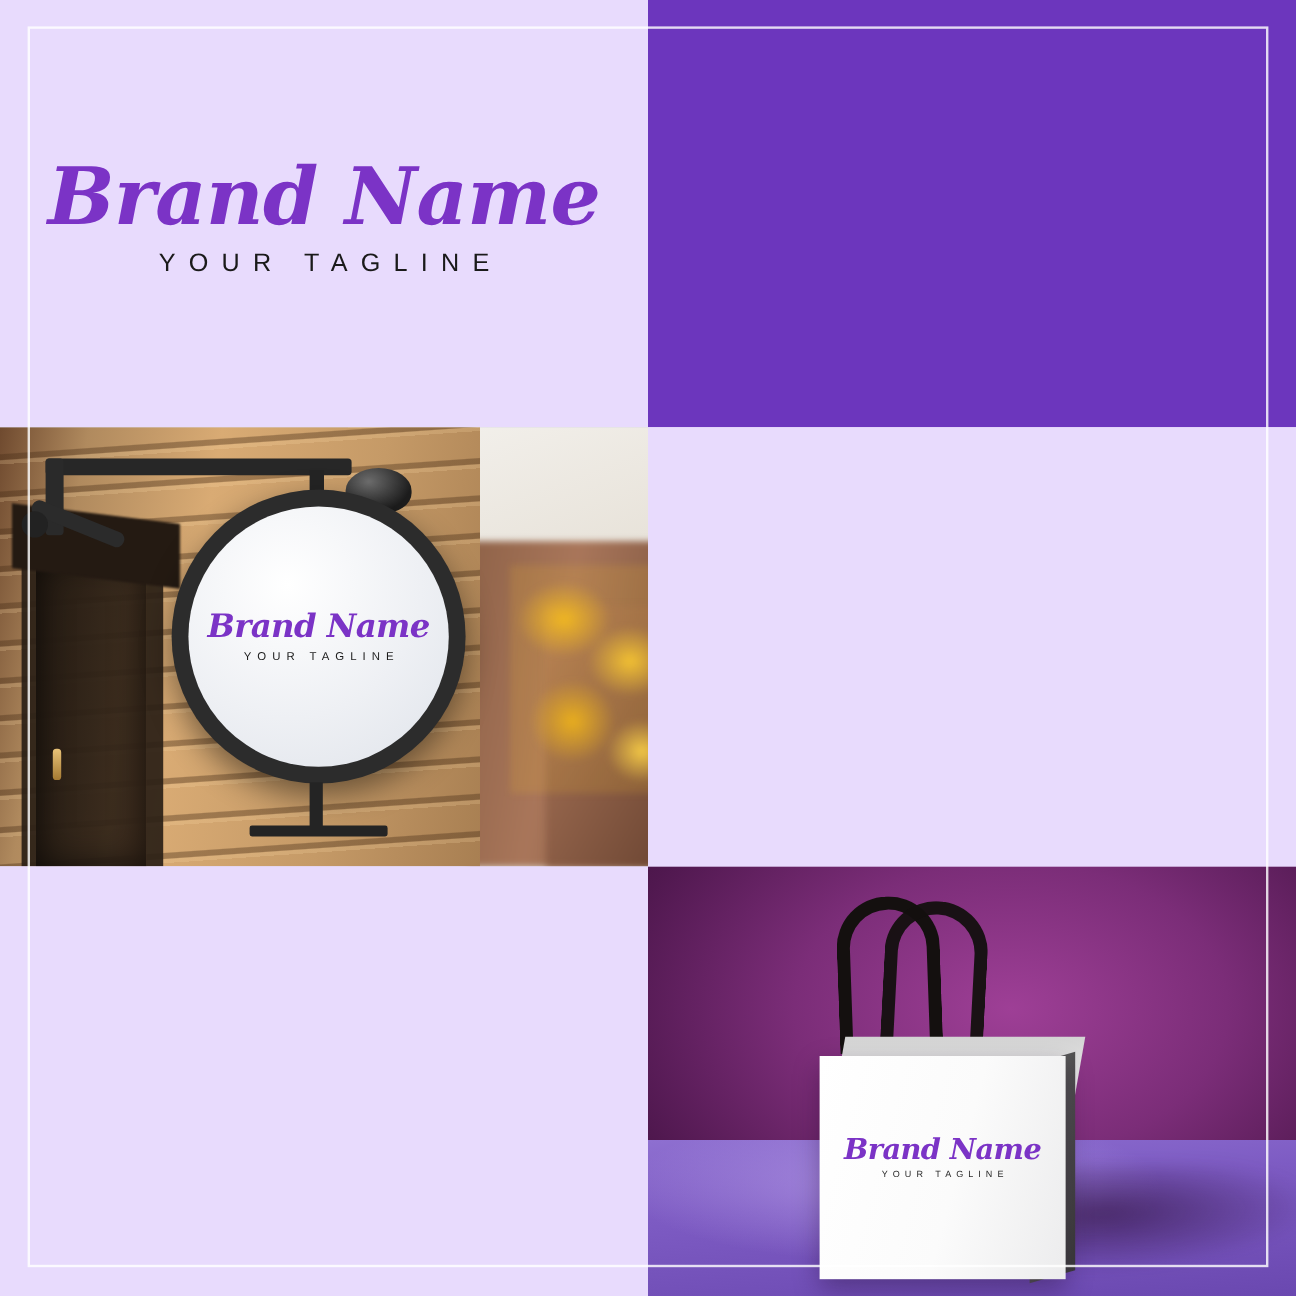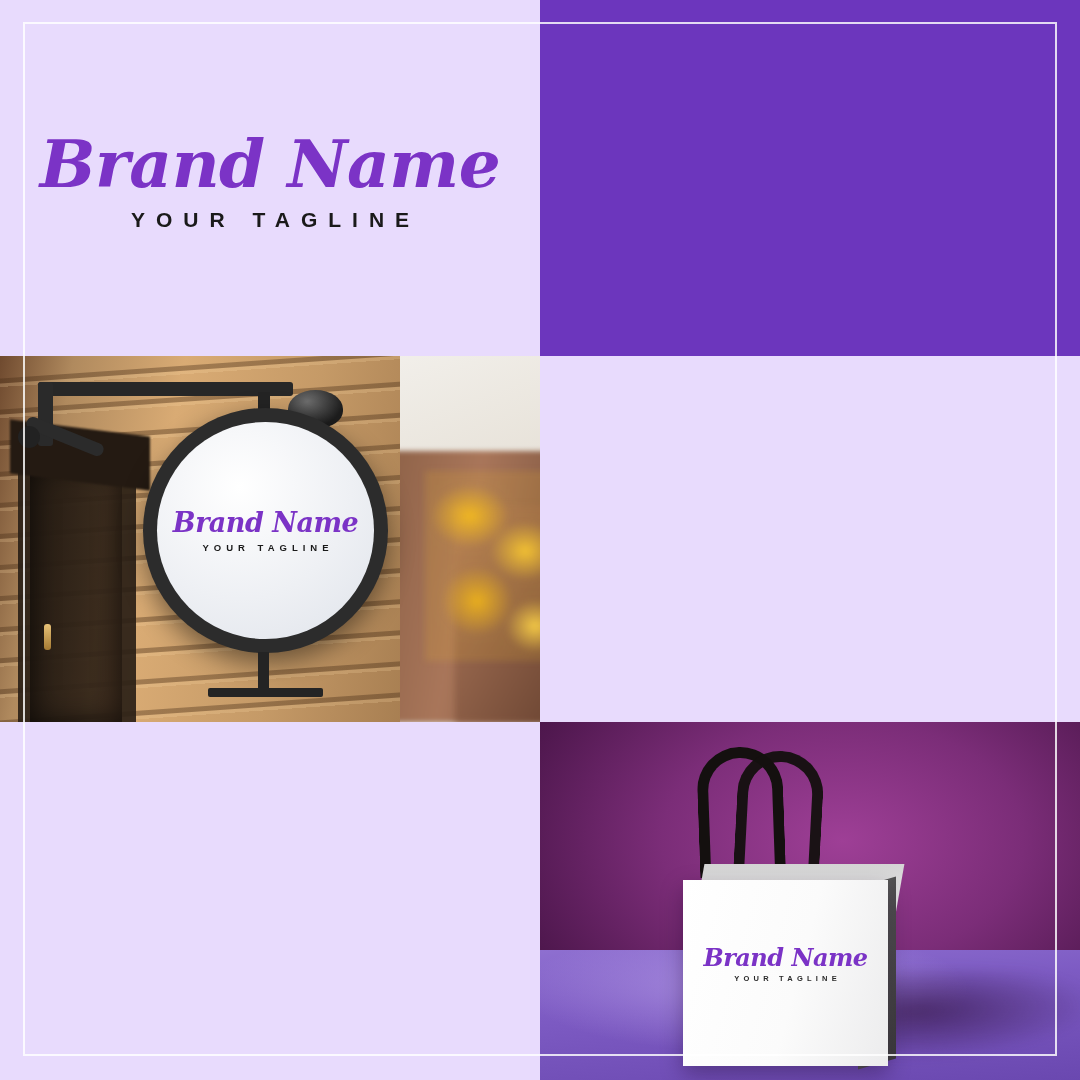--- a/index.html
+++ b/index.html
@@ -37,21 +37,21 @@
   .lockup { text-align: center; }
   .lockup .brand {
     font-family: "DejaVu Serif", "Liberation Serif", serif;
     font-weight: bold; font-style: italic;
     color: #7B33C6;
     letter-spacing: -0.5px;
     white-space: nowrap;
   }
   .lockup .tagline {
     font-family: "Liberation Sans", sans-serif;
-    color: #1a1a1a; font-weight: 700;
+    color: #1a1a1a; font-weight: 400;
     white-space: nowrap;
   }
 
   #logo-lockup { position: absolute; left: 0; top: 128px; width: 540px; }
   #logo-lockup .brand   { font-size: 66px; line-height: 72px; }
   #logo-lockup .tagline { font-size: 21px; letter-spacing: 11px; margin-top: 8px; text-indent: 11px; }
 
   
   #photo-sign { position: absolute; inset: 0; background: #cfd6da; }
   .ps-sky {

